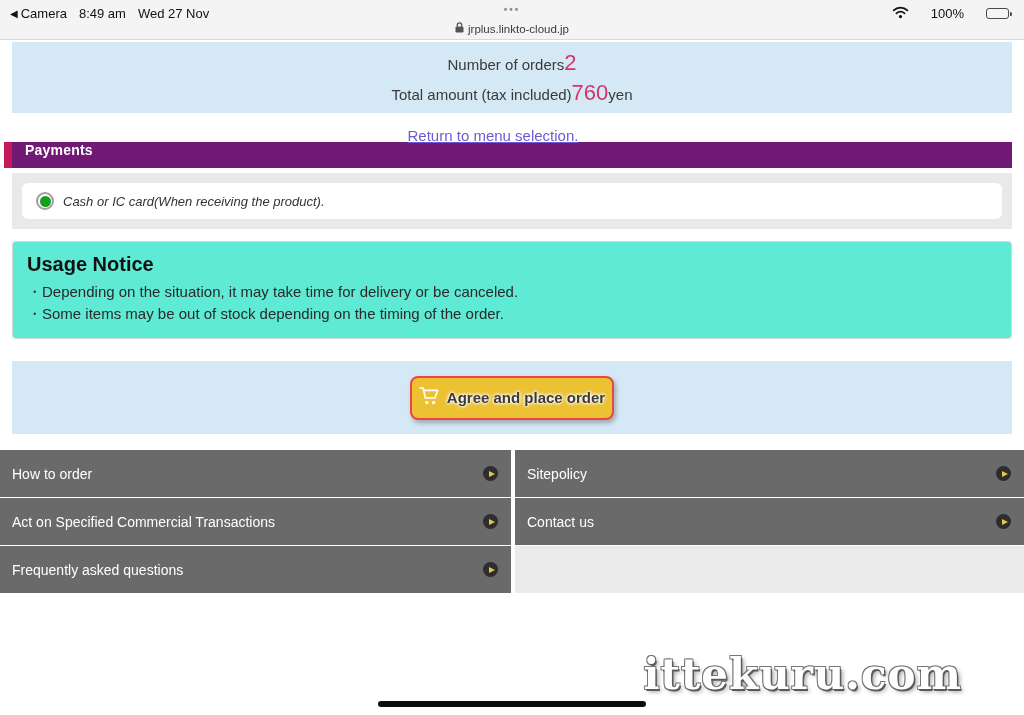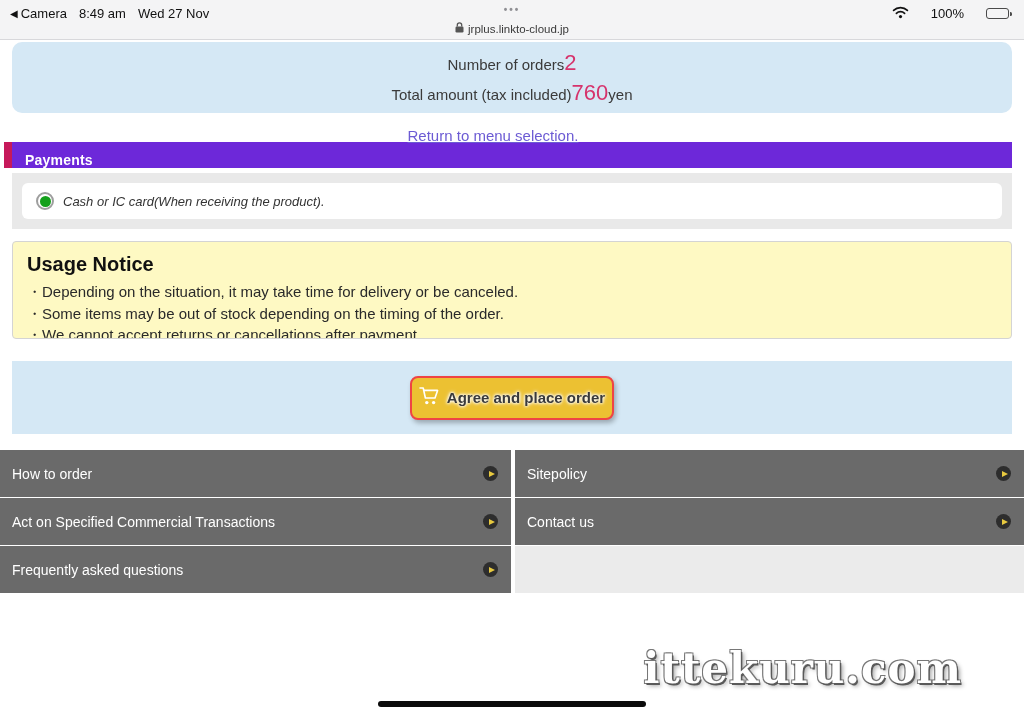--- a/index.html
+++ b/index.html
@@ -19,42 +19,42 @@
   .sb-dots { position:absolute; left:50%; top:4px; transform:translateX(-50%); color:#8e8e93; font-size:10px; letter-spacing:2px; font-weight:bold; }
   .sb-right { display:flex; align-items:center; gap:22px; font-size:13px; color:#111; font-weight:400; }
   .bat-wrap { display:flex; align-items:center; }
   .bat-body { width:23px; height:11px; border:1px solid #4a4a4a; border-radius:3px; padding:1px; }
   .bat-fill { width:100%; height:100%; background:#141414; border-radius:1.5px; }
   .bat-nub { width:2px; height:4px; background:#4a4a4a; border-radius:0 1.5px 1.5px 0; margin-left:1px; }
   .sb-row2 { display:flex; justify-content:center; align-items:center; gap:4px; margin-top:0; font-size:11.5px; color:#3a3a3a; }
 
   
   .summary-box { margin:2px 12px 0; height:71px; background:#d5e8f5;
-    display:flex; flex-direction:column; justify-content:center; align-items:center; gap:8px;border-radius:10px; }
+    display:flex; flex-direction:column; justify-content:center; align-items:center; gap:8px; }
   .sum-line { display:flex; align-items:baseline; font-size:15px; color:#3a3a3a; }
   .sum-value { font-size:22px; color:#d6336c; line-height:1; }
   .sum-unit { font-size:15px; color:#3a3a3a; }
 
   
   .return-row { text-align:center; padding:14px 38px 0 0; height:28px;border-radius:19px; }
   .return-link { font-size:15px; color:#6c5bd4; text-decoration:underline; cursor:pointer; }
 
   
-  .pay-header { margin:1px 12px 0 4px; height:26px; background:#6d28d9; display:flex; align-items:flex-end; }
+  .pay-header { margin:1px 12px 0 4px; height:26px; background:#701a75; display:flex; align-items:flex-start; }
   .pay-accent { width:8px; height:26px; background:#c6195a; flex:none; }
   .pay-title { color:#fff; font-size:14px; font-weight:bold; margin-left:13px; letter-spacing:.2px; }
   .pay-body { margin:5px 12px 0; background:#e9e9e9; padding:10px; }
   .pay-card { background:#fff; border-radius:6px; height:36px; display:flex; align-items:center; padding:0 14px; gap:9px; cursor:pointer; }
   .radio { width:18px; height:18px; border-radius:50%; border:2px solid #9e9e9e; background:#fff;
     display:flex; align-items:center; justify-content:center; flex:none; }
   .radio-dot { width:11px; height:11px; border-radius:50%; background:#14a01b; }
   .pay-option-label { font-size:13px; color:#333;font-style:italic; }
 
   
-  .usage-box { margin:12px 12px 0; height:98px; background:#fef9c3; border:1px solid #d4d4d4;
+  .usage-box { margin:12px 12px 0; height:98px; background:#5eead4; border:1px solid #d4d4d4;
     border-radius:4px; padding:9px 14px 0; overflow:hidden; }
   .usage-title { font-size:20px; font-weight:bold; color:#111; margin:2px 0 5px; }
   .usage-item { font-size:15px; color:#2a2a2a; line-height:21.5px; }
 
   
   .agree-box { margin:22px 12px 0; height:73px; background:#d5e8f5;
     display:flex; align-items:center; justify-content:center; }
   .agree-btn { width:204px; height:44px; background:#ecc132; border:2px solid #ef4444; border-radius:8px;
     box-shadow:2px 3px 5px rgba(0,0,0,.28); display:flex; align-items:center; justify-content:center;
     gap:6px; cursor:pointer; }
@@ -66,21 +66,21 @@
   .f-cell { height:47px; background:#6a6a6a; color:#fff; display:flex; align-items:center;
     justify-content:space-between; padding:0 13px 0 12px; font-size:14px; cursor:pointer; }
   .f-cell.empty { background:#ebebeb; cursor:default; }
   .arrow-icon { width:15px; height:15px; border-radius:50%; background:#2d2d2d; flex:none;
     display:flex; align-items:center; justify-content:center; }
   .arrow-tri { width:0; height:0; border-left:6px solid #e7c93f;
     border-top:3.5px solid transparent; border-bottom:3.5px solid transparent; margin-left:2px; }
 
   
   .copyright { text-align:center; font-size:10px; color:#9a9a9a; margin-top:19px; letter-spacing:.2px; }
-  .watermark { position:absolute; right:62px; bottom:22px; font-family:"DejaVu Serif","Liberation Serif",serif;
+  .watermark { position:absolute; right:62px; bottom:16px; font-family:"DejaVu Serif","Liberation Serif",serif;
     font-weight:bold; font-size:42px; color:#ffffff; letter-spacing:1px;
     text-shadow:1.5px 1.5px 0 #5a5a5a, -1px -1px 0 #777, 1px -1px 0 #777, -1px 1px 0 #777, 3px 3px 4px rgba(0,0,0,.35); }
   .home-indicator { position:absolute; left:50%; bottom:8px; transform:translateX(-50%);
     width:268px; height:6px; background:#0b0b0b; border-radius:3px; cursor:grab; }
 </style>
 </head>
 <body>
 
 <div class="screen">
 
@@ -147,21 +147,20 @@
           <span class="radio-dot"></span>
         </span>
       <span class="pay-option-label">Cash or IC card(When receiving the product).</span>
     </div>
   </section>
 
   <section class="usage-box">
     <div class="usage-title">Usage Notice</div>
     <div class="usage-item">・Depending on the situation, it may take time for delivery or be canceled.</div>
     <div class="usage-item">・Some items may be out of stock depending on the timing of the order.</div>
-    <div class="usage-item">・We cannot accept returns or cancellations after payment.</div>
   </section>
 
   <section class="agree-box">
     <button class="agree-btn">
       <span>
         <svg width="22" height="20" viewBox="0 0 22 20" fill="none" stroke="#ffffff" stroke-width="1.6" stroke-linejoin="round" stroke-linecap="round">
           <path d="M1 2 h3.2 l2.2 10 h9.6 l2.6 -7.6 h-13.2"></path>
           <circle cx="7.8" cy="16.6" r="1.7" fill="#ffffff" stroke="none"></circle>
           <circle cx="14.6" cy="16.6" r="1.7" fill="#ffffff" stroke="none"></circle>
         </svg>

